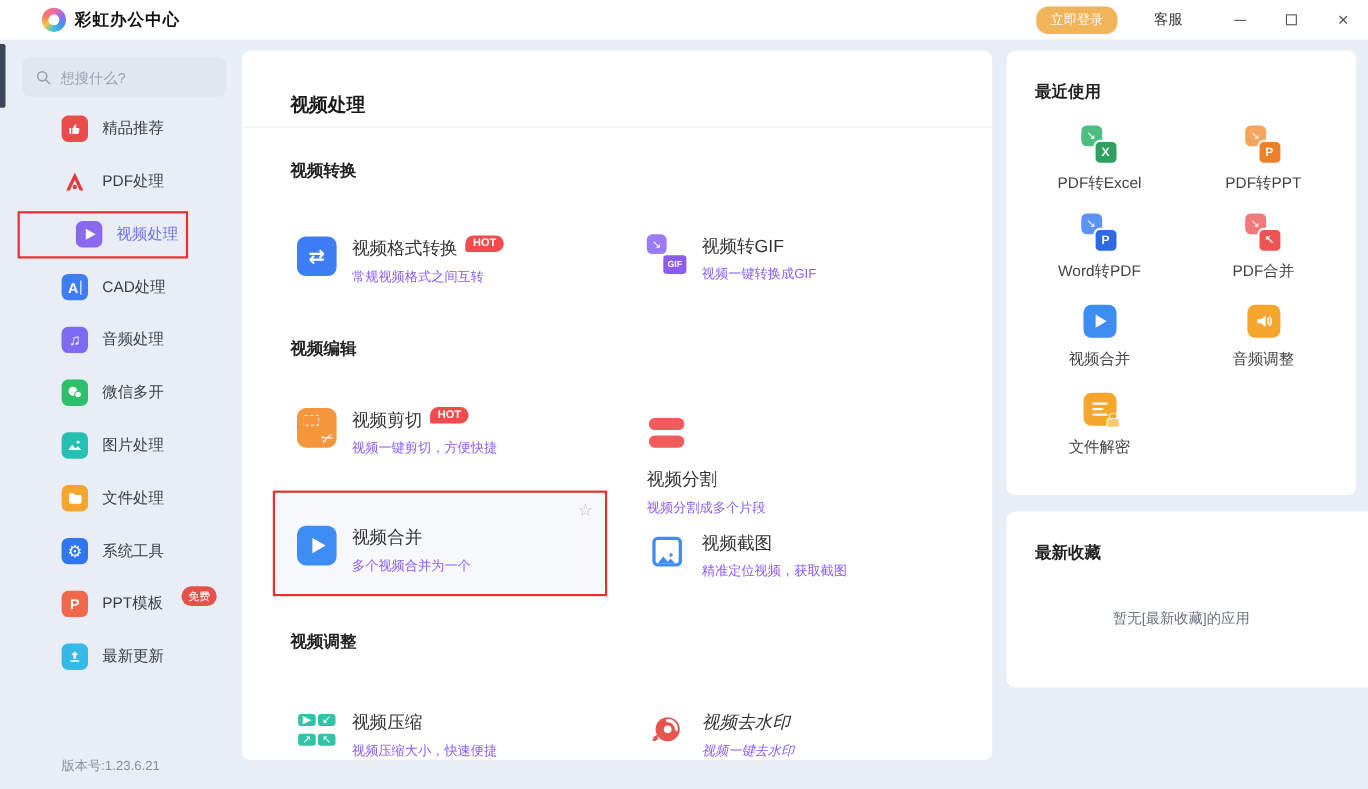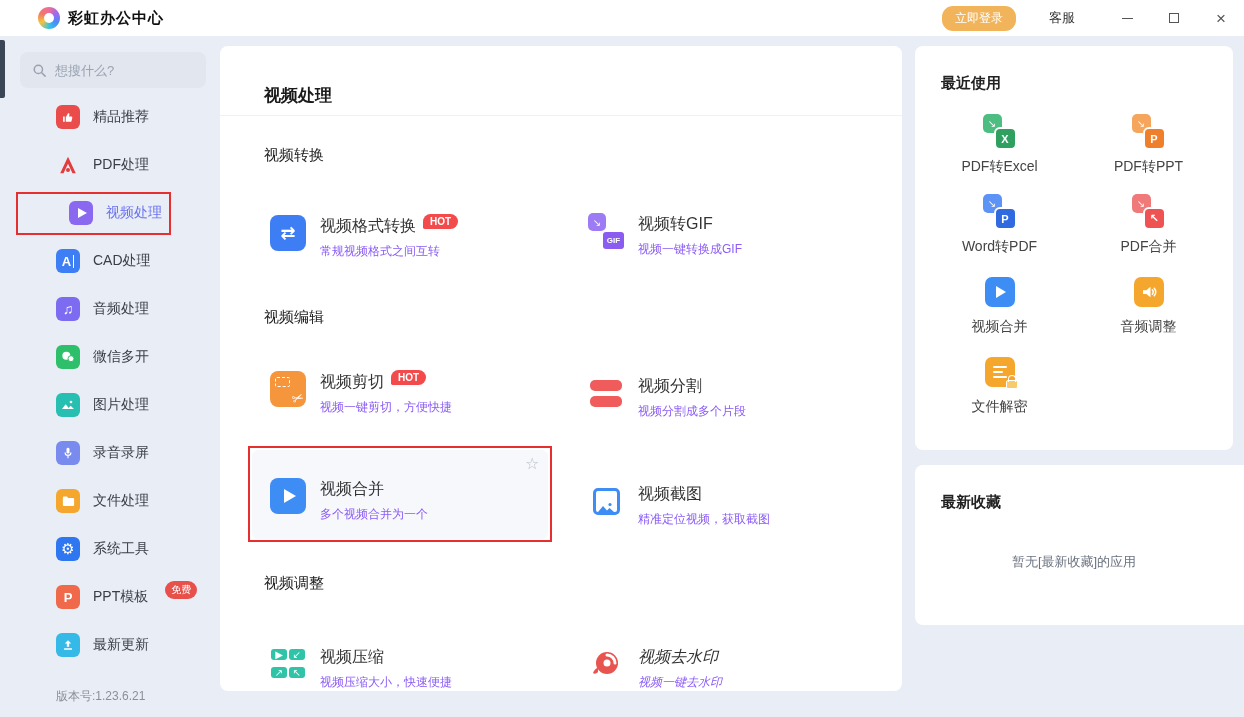--- a/index.html
+++ b/index.html
@@ -49,21 +49,21 @@
   .ic-ppt{background:#f0694a;font-weight:bold;font-size:13px;}
   .ic-update{background:#35b9e6;}
   .play-tri{width:0;height:0;border-left:9px solid #fff;border-top:5.5px solid transparent;border-bottom:5.5px solid transparent;margin-left:2px;}
   .free-badge{background:#e8504a;color:#fff;font-size:10px;border-radius:9px;padding:2px 6px;margin-left:4px;margin-top:-14px;}
   .version{position:absolute;left:42px;bottom:12px;font-size:12px;color:#8a9099;}
   .sb-highlight{position:absolute;left:2px;top:148px;width:155px;height:43px;border:2px solid #e63030;z-index:3;pointer-events:none;}
   
   .main-card{position:absolute;left:220px;top:46px;width:682px;height:645px;background:#fff;border-radius:8px;overflow:hidden;}
   .main-title{position:absolute;left:44px;top:38px;font-size:17px;font-weight:bold;color:#1a1a1a;}
   .main-divider{position:absolute;left:0;top:69px;width:682px;height:1px;background:#f0f1f4;}
-  .sec-heading{position:absolute;left:44px;font-size:15px;font-weight:normal;color:#222;}
+  .sec-heading{position:absolute;left:44px;font-size:15px;font-weight:bold;color:#222;}
   .tool{position:absolute;display:flex;gap:14px;width:300px;cursor:pointer;}
   .t-icon{width:36px;height:36px;border-radius:8px;display:flex;align-items:center;justify-content:center;color:#fff;flex:0 0 36px;position:relative;}
   .t-text{padding-top:0;}
   .t-title-row{display:flex;align-items:center;gap:7px;height:22px;}
   .t-title{font-size:16px;color:#333;}
   .hot-badge{background:#f34b4b;color:#fff;font-size:10px;font-weight:bold;border-radius:9px 9px 9px 2px;padding:2px 7px;margin-top:-10px;}
   .t-sub{font-size:12px;color:#8b5cf6;margin-top:6px;}
   .ic-convert{background:#3d7ef5;font-size:18px;font-weight:bold;}
   
   .ic-gif-back{position:absolute;left:0;top:0;width:18px;height:18px;border-radius:5px;background:#9d7bf5;color:#fff;font-size:10px;display:flex;align-items:center;justify-content:center;}
@@ -188,30 +188,20 @@
     <div class="sb-item">
       <span class="sb-icon ic-image">
           <svg width="16" height="16" viewBox="0 0 24 24" fill="#fff">
             <path d="M3 18l5.5-7 4.5 5.5 3-3.5 5 5z"></path>
             <circle cx="16.5" cy="7.5" r="2"></circle>
           </svg>
         </span>
       <span class="sb-label">图片处理</span>
     </div>
     <div class="sb-item">
-      <span class="sb-icon ic-mic">
-          <svg width="14" height="14" viewBox="0 0 24 24" fill="#fff">
-            <rect x="9.5" y="3" width="5" height="10" rx="2.5"></rect>
-            <path d="M6 11a6 6 0 0012 0h-2a4 4 0 01-8 0z"></path>
-            <rect x="11" y="17" width="2" height="4"></rect>
-          </svg>
-        </span>
-      <span class="sb-label">录音录屏</span>
-    </div>
-    <div class="sb-item">
       <span class="sb-icon ic-folder">
           <svg width="15" height="15" viewBox="0 0 24 24" fill="#fff">
             <path d="M3 6c0-1.1.9-2 2-2h4.5l2 2.5H19c1.1 0 2 .9 2 2V17c0 1.1-.9 2-2 2H5c-1.1 0-2-.9-2-2z"></path>
           </svg>
         </span>
       <span class="sb-label">文件处理</span>
     </div>
     <div class="sb-item">
       <span class="sb-icon ic-gear">⚙</span>
       <span class="sb-label">系统工具</span>
@@ -273,21 +263,21 @@
         <span class="cut-scis">✂</span>
       </span>
     <div class="t-text">
       <div class="t-title-row">
           <span class="t-title">视频剪切</span>
           <span class="hot-badge">HOT</span>
         </div>
       <div class="t-sub">视频一键剪切，方便快捷</div>
     </div>
   </div>
-  <div class="tool" style="left:368px;top:329px;">
+  <div class="tool" style="left:368px;top:329px;flex-direction:column;">
     <span class="t-icon ic-split">
         <span class="split-bar"></span>
         <span class="split-bar"></span>
       </span>
     <div class="t-text">
       <div class="t-title-row">
           <span class="t-title">视频分割</span>
         </div>
       <div class="t-sub">视频分割成多个片段</div>
     </div>

